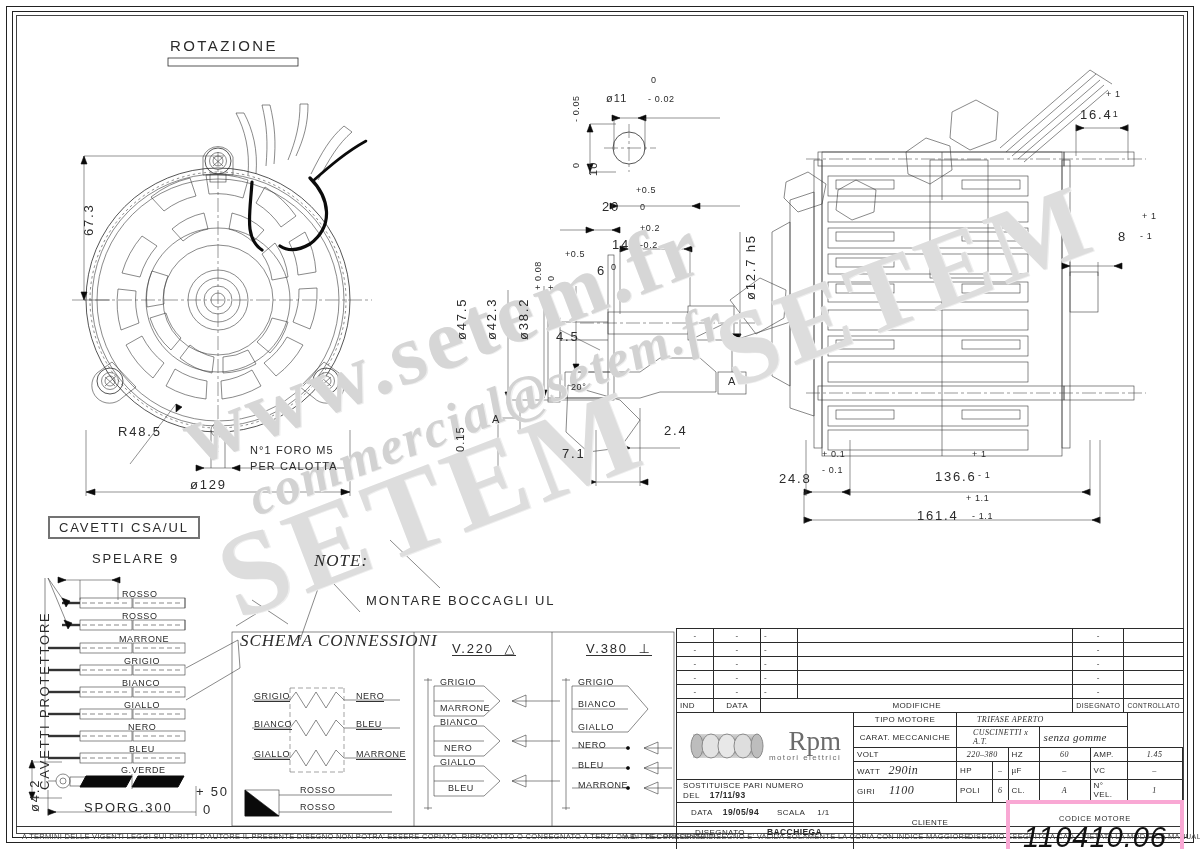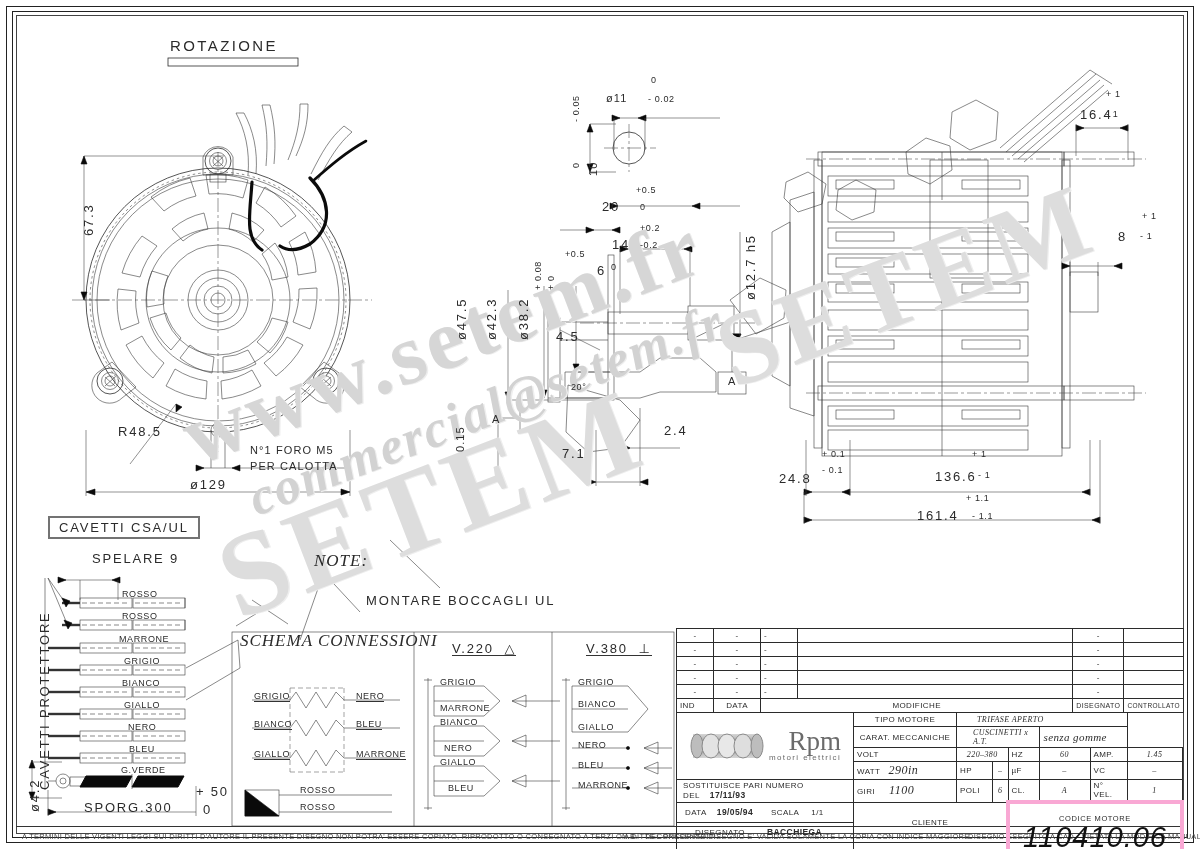--- a/index.html
+++ b/index.html
@@ -853,21 +853,21 @@
         <td style="padding-left:6px"><span>SOSTITUISCE PARI NUMERO DEL</span><span class="valb" style="margin-left:10px">17/11/93</span></td>
         <td><span>GIRI</span><span class="val" style="margin-left:14px">1100</span></td>
         <td>POLI</td>
         <td class="val ctr">6</td>
         <td>CL.</td>
         <td class="val ctr">A</td>
         <td>N° VEL.</td>
         <td class="val ctr">1</td>
       </tr>
       <tr>
-        <td style="padding-left:8px"><span>DATA</span><span class="valb" style="margin-left:10px">19/05/94</span><span style="margin-left:18px">SCALA</span><span style="margin-left:12px">1/1</span></td>
+        <td style="padding-left:14px"><span>DATA</span><span class="valb" style="margin-left:10px">19/05/94</span><span style="margin-left:18px">SCALA</span><span style="margin-left:12px">1/1</span></td>
         <td class="ctr" colspan="3" rowspan="2" style="height:24px">CLIENTE</td>
         <td class="ctr" colspan="4" rowspan="3" style="padding:8px;border:4px solid #f9a8d4">
           <div style="font-size:7.5px;letter-spacing:0.6px;padding-top:2px">CODICE MOTORE</div>
           <div class="codemotore">110410.06</div>
         </td>
       </tr>
       <tr>
         <td style="padding-left:18px"><span>DISEGNATO</span><span class="valb" style="margin-left:22px">BACCHIEGA</span></td>
       </tr>
       <tr>

